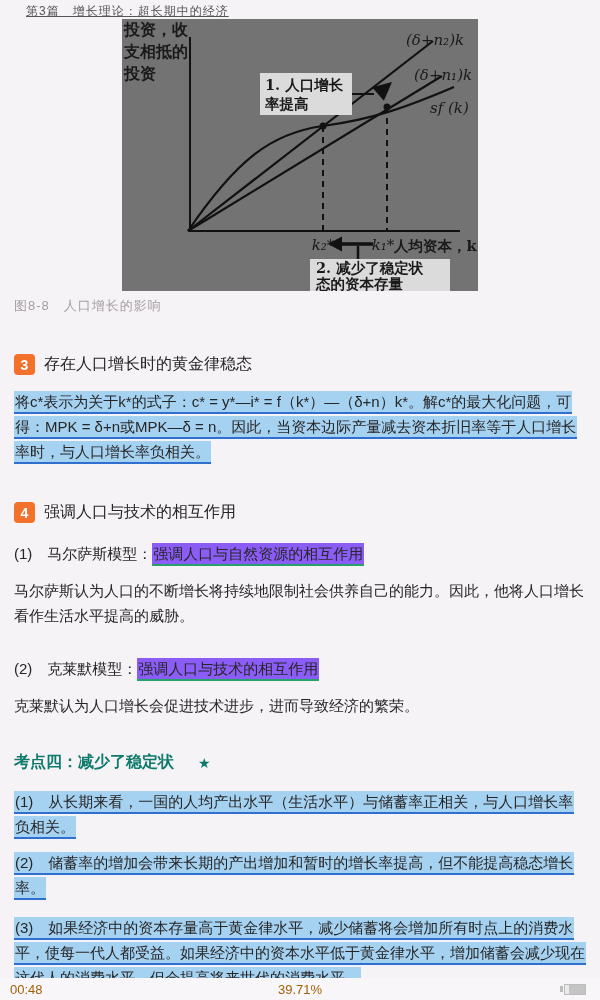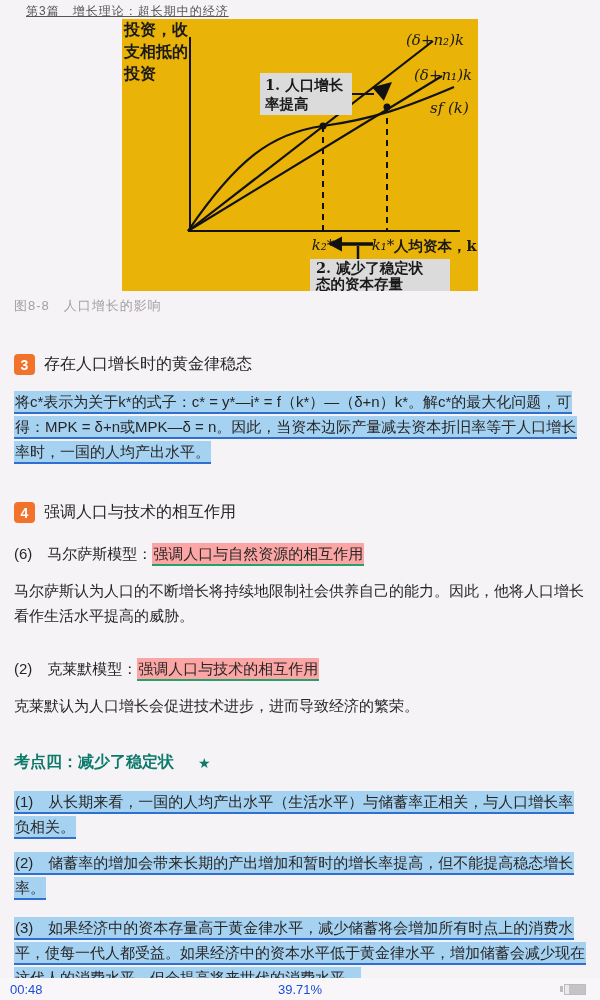--- a/index.html
+++ b/index.html
@@ -18,21 +18,21 @@
     color:#555;
     letter-spacing:1px;
     text-decoration:underline;
   }
   .content { padding:0 14px; }
   
   .figure-img {
     width:356px; height:272px;
     margin-left:108px;
     margin-top:1px;
-    background:#eab308;
+    background:#737373;
   }
   .figure-caption {
     margin-top:7px;
     font-size:13px;
     line-height:16px;
     color:#a49ea4;
     letter-spacing:1px;
   }
   svg text { fill:#1a1a1a; }
   .svg-cjk { font-family:"DejaVu Serif", serif; font-weight:700; }
@@ -57,41 +57,41 @@
   .p-c2 { margin-top:11px; }
   .p-c3 { margin-top:15px; }
   .hl-blue {
     background:#a6d2f2;
     border-bottom:2px solid #2f6fd0;
     padding:2px 1px;
     -webkit-box-decoration-break:clone;
     box-decoration-break:clone;
   }
   .hl-green {
-    background:#fca5a5;
+    background:#8b5cf6;
     border-bottom:2px solid #27a06b;
     padding:2px 1px;
     -webkit-box-decoration-break:clone;
     box-decoration-break:clone;
   }
   .kaodian {
     margin-top:34px;
     color:#0c7b6c;
     font-size:16px;
     font-weight:700;
     display:flex; align-items:center;
   }
   .kaodian .star { margin-left:24px; font-size:14px; font-weight:400; }
   
   .footer {
     position:absolute; left:0; bottom:0;
     width:600px; height:22px;
     background:#f8f6f8;
     display:flex; align-items:center;
-    font-size:13px; color:#1d4ed8;
+    font-size:13px; color:#a16207;
   }
   .footer .f-left  { width:33%; padding-left:10px; }
   .footer .f-center{ width:34%; text-align:center; }
   .footer .f-right { width:33%; display:flex; justify-content:flex-end; align-items:center; padding-right:14px; }
   .battery { display:flex; align-items:center; }
   .battery .nub  { width:3px; height:6px; background:#bdbcbd; margin-right:1px; }
   .battery .body {
     width:22px; height:11px;
     border:1px solid #bdbcbd;
     background:#eceaec;
@@ -152,28 +152,28 @@
       <text class="svg-cjk" x="194" y="270" font-size="14.5">态的资本存量</text>
     </svg>
   </div>
   <div class="figure-caption">图8-8　人口增长的影响</div>
 
   <div class="sec-row s3">
     <span class="badge">3</span>
     <span>存在人口增长时的黄金律稳态</span>
   </div>
 
-  <p class="para p-hl1"><span class="hl-blue">将c*表示为关于k*的式子：c* = y*—i* = f（k*）—（δ+n）k*。解c*的最大化问题，可得：MPK = δ+n或MPK—δ = n。因此，当资本边际产量减去资本折旧率等于人口增长率时，一国的人均产出水平。</span></p>
+  <p class="para p-hl1"><span class="hl-blue">将c*表示为关于k*的式子：c* = y*—i* = f（k*）—（δ+n）k*。解c*的最大化问题，可得：MPK = δ+n或MPK—δ = n。因此，当资本边际产量减去资本折旧率等于人口增长率时，与人口增长率负相关。</span></p>
 
   <div class="sec-row s4">
     <span class="badge">4</span>
     <span>强调人口与技术的相互作用</span>
   </div>
 
-  <p class="para p-item1"><span>(6)　马尔萨斯模型：</span><span class="hl-green">强调人口与自然资源的相互作用</span></p>
+  <p class="para p-item1"><span>(1)　马尔萨斯模型：</span><span class="hl-green">强调人口与自然资源的相互作用</span></p>
 
   <p class="para p-malthus">马尔萨斯认为人口的不断增长将持续地限制社会供养自己的能力。因此，他将人口增长看作生活水平提高的威胁。</p>
 
   <p class="para p-item2"><span>(2)　克莱默模型：</span><span class="hl-green">强调人口与技术的相互作用</span></p>
 
   <p class="para p-kremer">克莱默认为人口增长会促进技术进步，进而导致经济的繁荣。</p>
 
   <div class="kaodian">
     <span>考点四：减少了稳定状</span>
     <span class="star">★</span>

